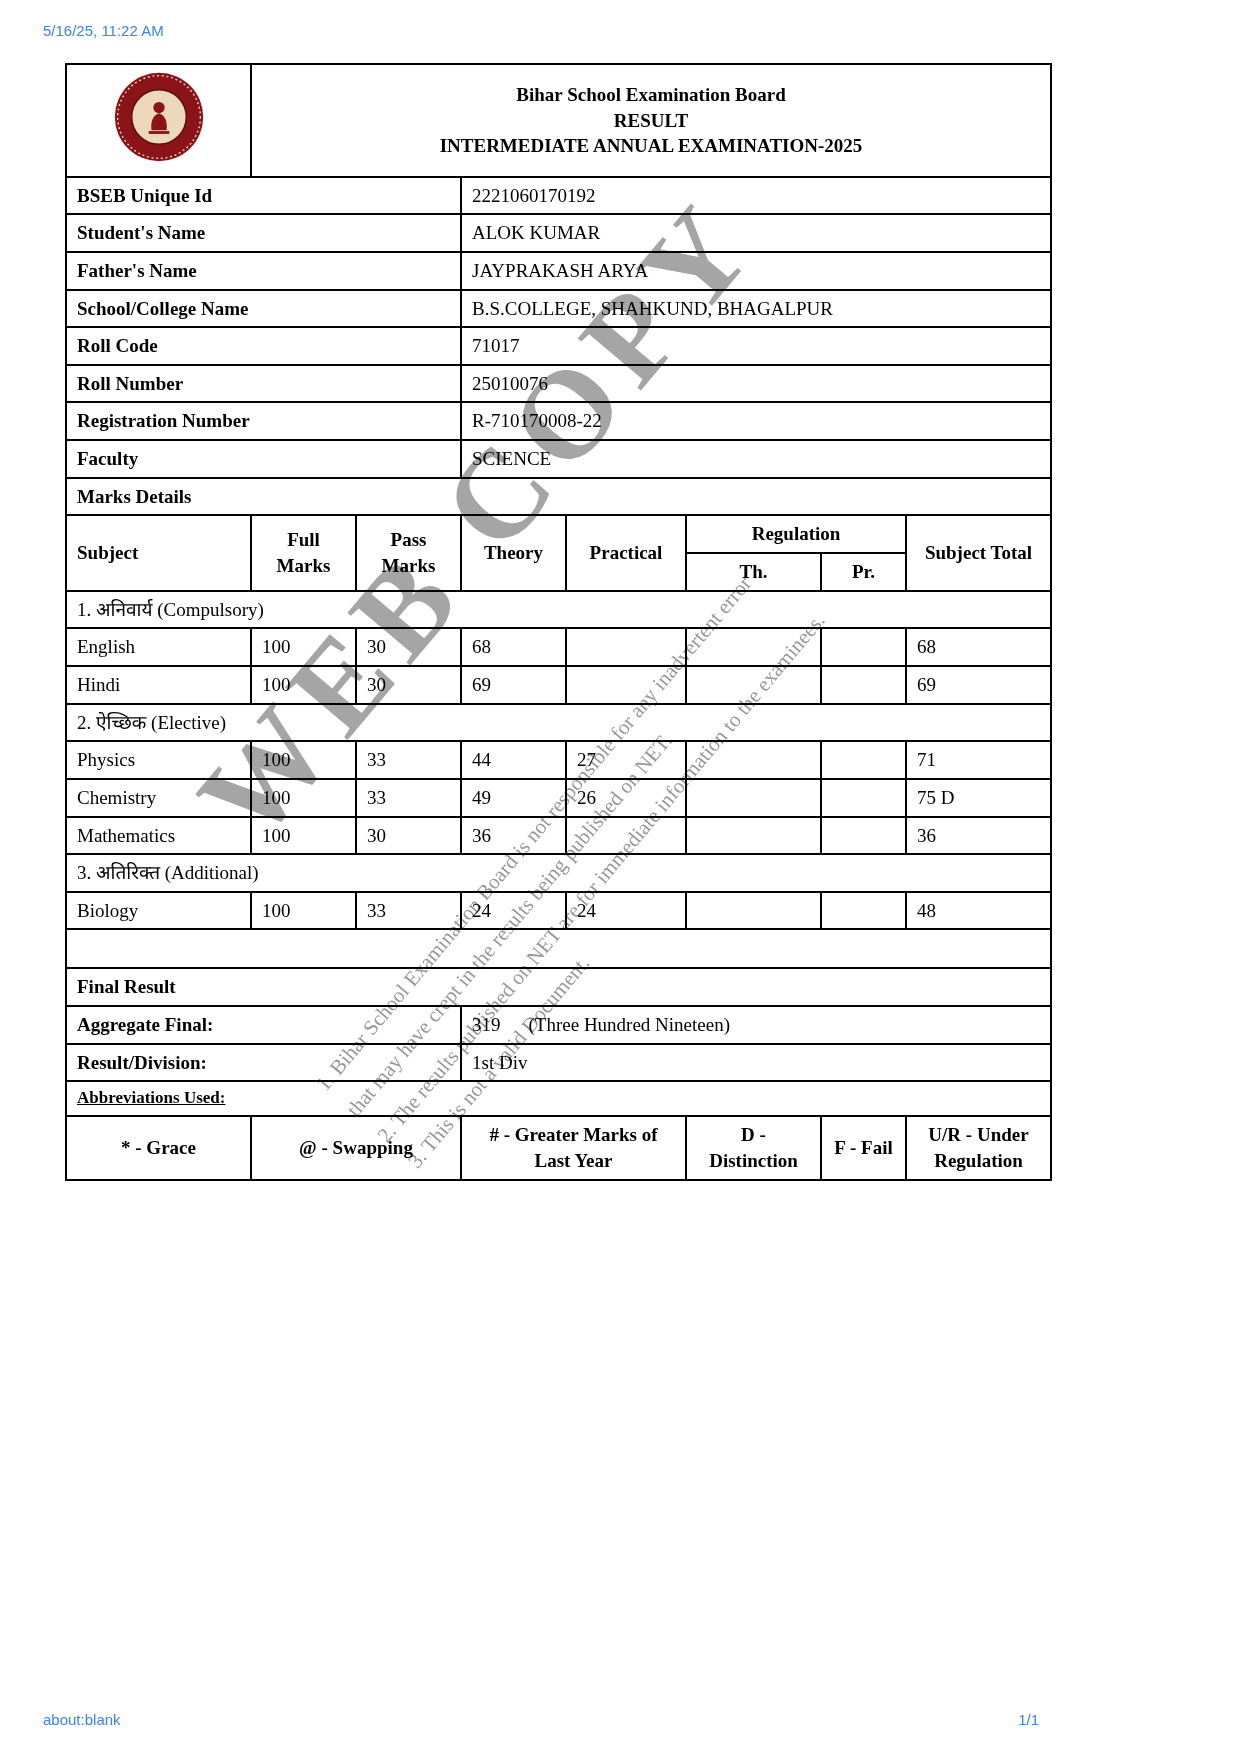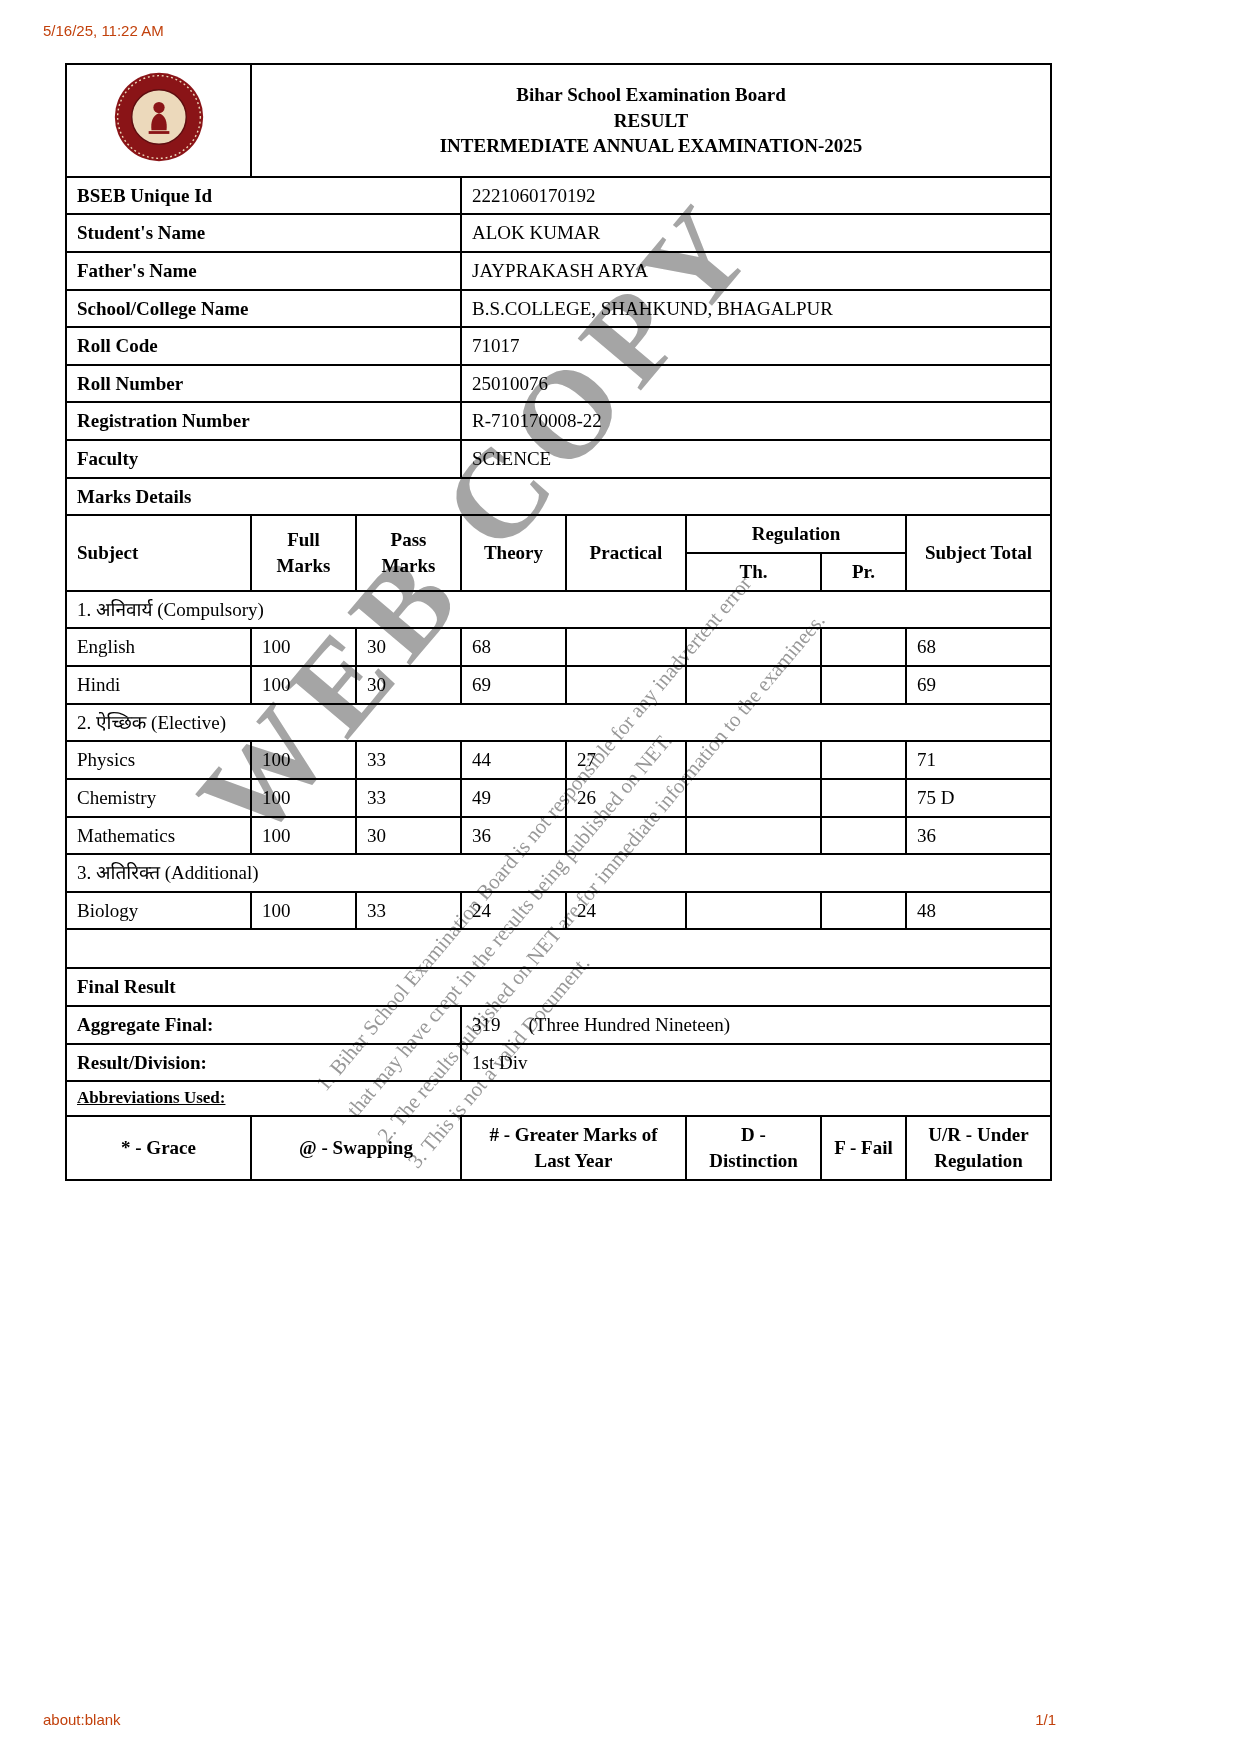--- a/index.html
+++ b/index.html
@@ -12,26 +12,26 @@
     height: 1754px;
     position: relative;
     font-family: "Liberation Serif", serif;
     color: #000;
     overflow: hidden;
   }
   .print-meta {
     position: absolute;
     font-family: "Liberation Sans", sans-serif;
     font-size: 15px;
-    color: #c2410c;
+    color: #3b82f6;
     z-index: 3;
   }
   .print-header { top: 22px; left: 43px; }
   .print-footer-left { bottom: 26px; left: 43px; text-align: right; }
-  .print-footer-right { bottom: 26px; right: 184px; }
+  .print-footer-right { bottom: 26px; right: 201px; }
 
   .sheet {
     position: absolute;
     left: 65px;
     top: 63px;
     z-index: 1;
   }
   table.result {
     border-collapse: collapse;
     table-layout: fixed;

